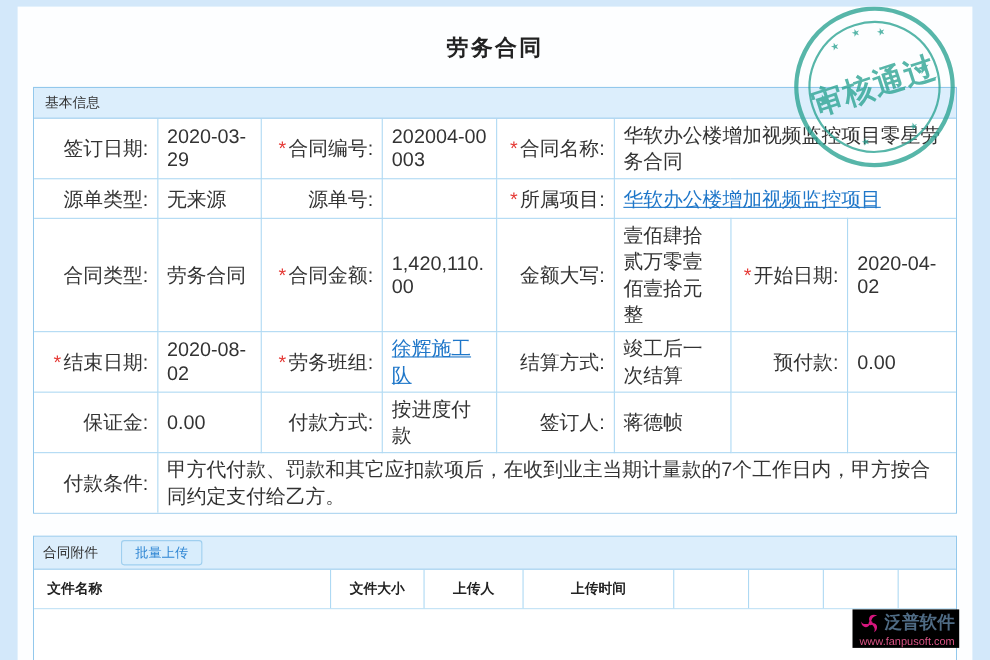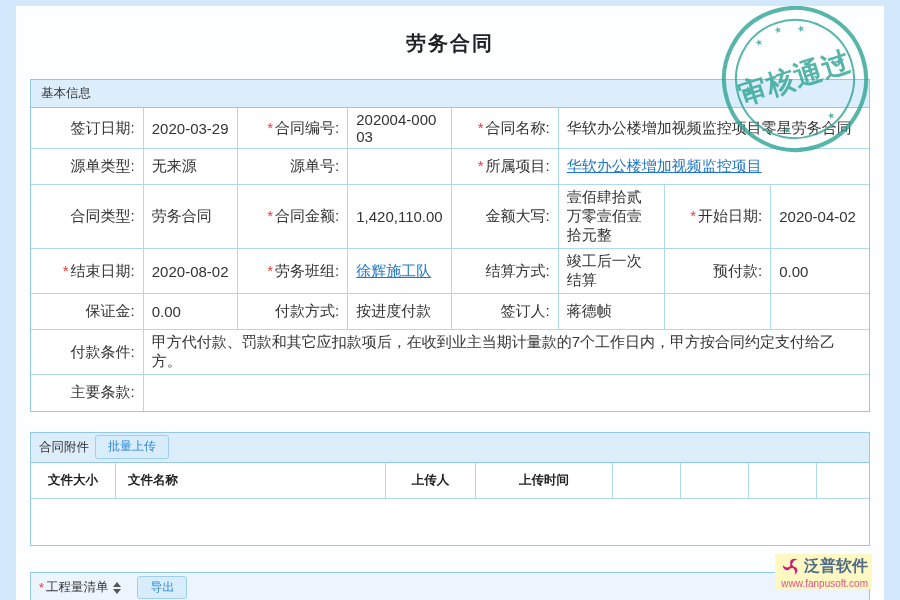--- a/index.html
+++ b/index.html
@@ -22,21 +22,21 @@
   .content { margin: 0 14px; position: relative; }
   .box { border: 1px solid #93c8ec; background: #fff; }
   .basic-box { margin-top: 22px; }
   .bar {
     height: 28px; line-height: 27px; background: #dceefc;
     border-bottom: 1px solid #93c8ec; padding-left: 10px;
     font-size: 12.5px; color: #333;
   }
   table.info {
     width: 100%; border-collapse: collapse; border: hidden;
-    table-layout: fixed; font-size: 15px;
+    table-layout: fixed; font-size: 18px;
   }
   table.info td {
     border: 1px solid #aed9f3; padding: 3px 8px;
     vertical-align: middle; background: #fff; word-break: break-all;
   }
   tr.r36 td { height: 36px; }
   tr.r56 td { height: 56px; }
   tr.r34 td { height: 34px; }
   td.lbl { text-align: right; color: #333; }
   td.val { text-align: left; color: #333; }
@@ -44,21 +44,21 @@
   a.lnk { color: #1f77c9; text-decoration: underline; cursor: pointer; }
   .btn {
     display: inline-block; padding: 3px 12px;
     background: #d8edfc; border: 1px solid #9fcfef; border-radius: 3px;
     color: #2f86d3; font-size: 12px; cursor: pointer; font-family: inherit;
     line-height: 1.3;
   }
   
   .attach-box { margin-top: 20px; }
   .attach-bar {
-    height: 30px; display: flex; align-items: center; gap: 6px;
+    height: 30px; display: flex; align-items: center; gap: 21px;
     background: #dceefc; border-bottom: 1px solid #93c8ec;
     padding-left: 8px; font-size: 12.5px;
   }
   .attach-head {
     display: flex; height: 36px; border-bottom: 1px solid #aed9f3;
     font-weight: bold; font-size: 12.5px; color: #222; background: #fff;
   }
   .hc {
     border-right: 1px solid #aed9f3;
     display: flex; align-items: center; justify-content: center;
@@ -108,21 +108,21 @@
   .st.s1 { left: 19px; top: 62px; }
   .st.s2 { right: 19px; top: 62px; }
   .st.s3 { top: 22px; left: 46px; }
   .st.s4 { top: 16px; left: 68px; }
   .st.s5 { top: 22px; left: 90px; }
   .st.s6 { bottom: 22px; left: 46px; }
   .st.s7 { bottom: 22px; right: 46px; }
   
   .brand {
     position: absolute; right: 12px; top: 548px; text-align: right;
-    z-index: 6; background: #fef9c3; padding: 2px 4px 0 6px;
+    z-index: 6; background: #000000; padding: 2px 4px 0 6px;
   }
   .brand-top { display: flex; align-items: center; justify-content: flex-end; gap: 4px; }
   .brand-name { font-size: 16px; font-weight: bold; color: #4f6b84; }
   .brand-url { font-size: 10px; color: #dd5486; margin-top: 1px; }
 </style>
 </head>
 <body>
 
 <div class="panel">
 
@@ -187,36 +187,32 @@
           <td class="val">按进度付款</td>
           <td class="lbl">签订人:</td>
           <td class="val">蒋德帧</td>
           <td class="lbl"></td>
           <td class="val"></td>
         </tr>
         <tr class="r36">
           <td class="lbl">付款条件:</td>
           <td class="val" colspan="7">甲方代付款、罚款和其它应扣款项后，在收到业主当期计量款的7个工作日内，甲方按合同约定支付给乙方。</td>
         </tr>
-        <tr class="r36">
-          <td class="lbl">主要条款:</td>
-          <td class="val" colspan="7"></td>
-        </tr>
       </tbody>
         </table>
     </div>
 
     <div class="box attach-box">
       <div class="attach-bar">
         <span>合同附件</span>
         <button class="btn">批量上传</button>
       </div>
       <div class="attach-head">
+        <div class="hc hc1">文件名称</div>
         <div class="hc hc2">文件大小</div>
-        <div class="hc hc1">文件名称</div>
         <div class="hc hc3">上传人</div>
         <div class="hc hc4">上传时间</div>
         <div class="hc hc5"></div>
         <div class="hc hc6"></div>
         <div class="hc hc7"></div>
         <div class="hc hc8"></div>
       </div>
       <div class="attach-body"></div>
     </div>
 

